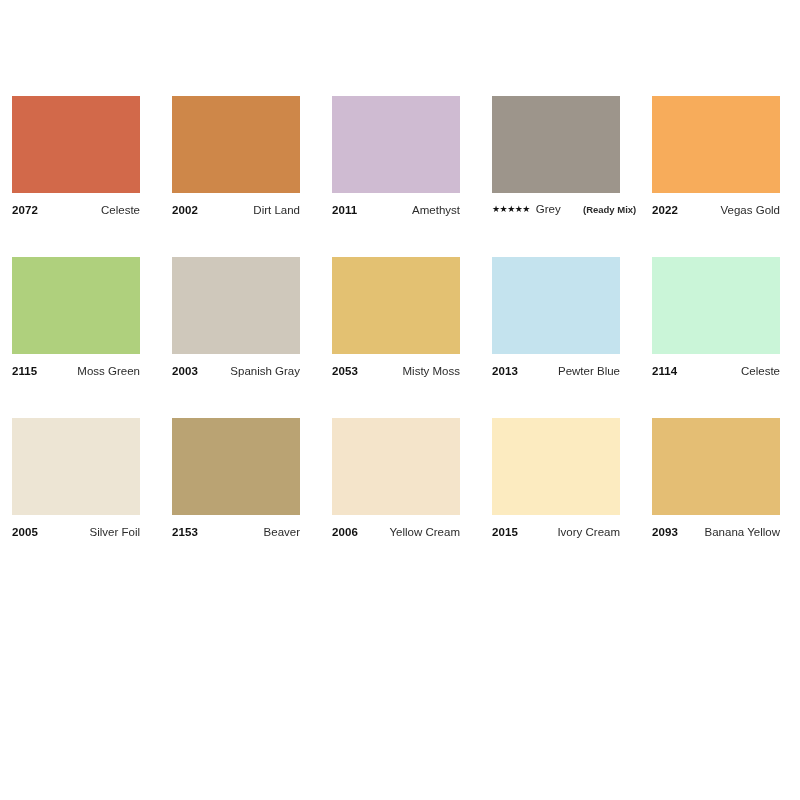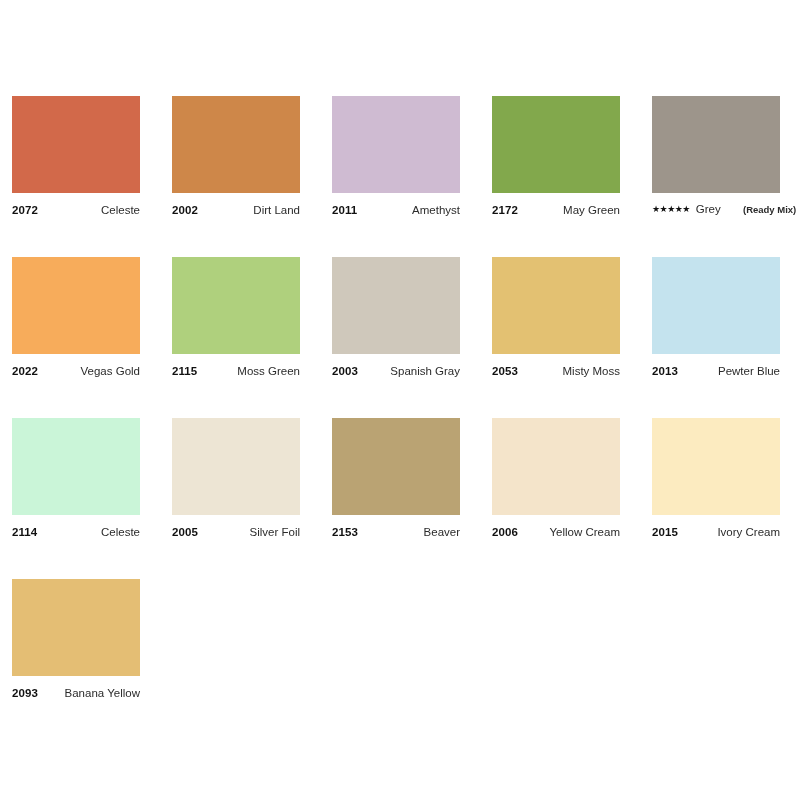--- a/index.html
+++ b/index.html
@@ -107,27 +107,20 @@
         </div>
       </div>
       <div class="swatch-cell">
         <div class="swatch-chip" style="background-color: rgb(207, 187, 210);"></div>
         <div class="swatch-label">
           <span class="swatch-code">2011</span>
           <span class="swatch-name"><span>Amethyst</span></span>
         </div>
       </div>
       <div class="swatch-cell">
-        <div class="swatch-chip" style="background-color: rgb(130, 168, 76);"></div>
-        <div class="swatch-label">
-          <span class="swatch-code">2172</span>
-          <span class="swatch-name"><span>May Green</span></span>
-        </div>
-      </div>
-      <div class="swatch-cell">
         <div class="swatch-chip" style="background-color: rgb(157, 149, 139);"></div>
         <div class="swatch-label">
           <span class="swatch-code stars">★★★★★</span>
           <span class="swatch-name"><span>Grey</span> <span class="qualifier">(Ready Mix)</span></span>
         </div>
       </div>
       <div class="swatch-cell">
         <div class="swatch-chip" style="background-color: rgb(247, 172, 91);"></div>
         <div class="swatch-label">
           <span class="swatch-code">2022</span>

